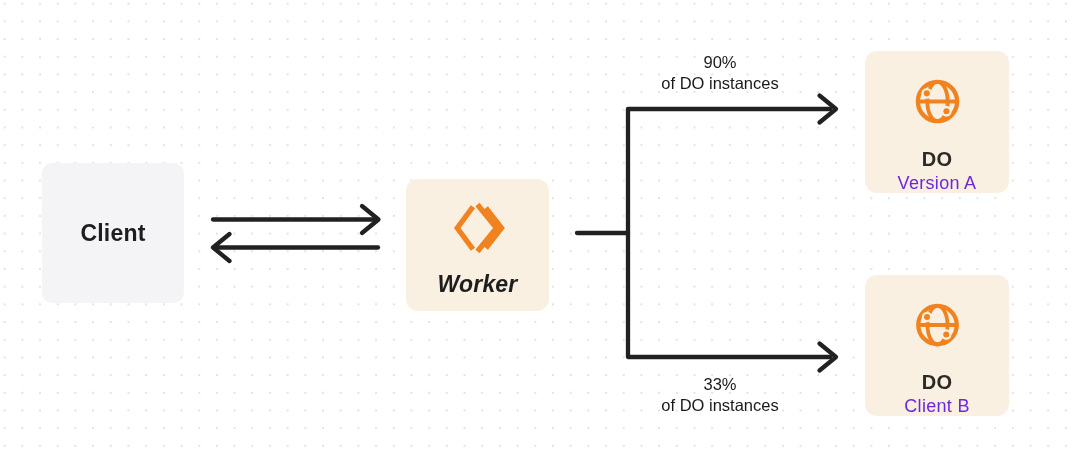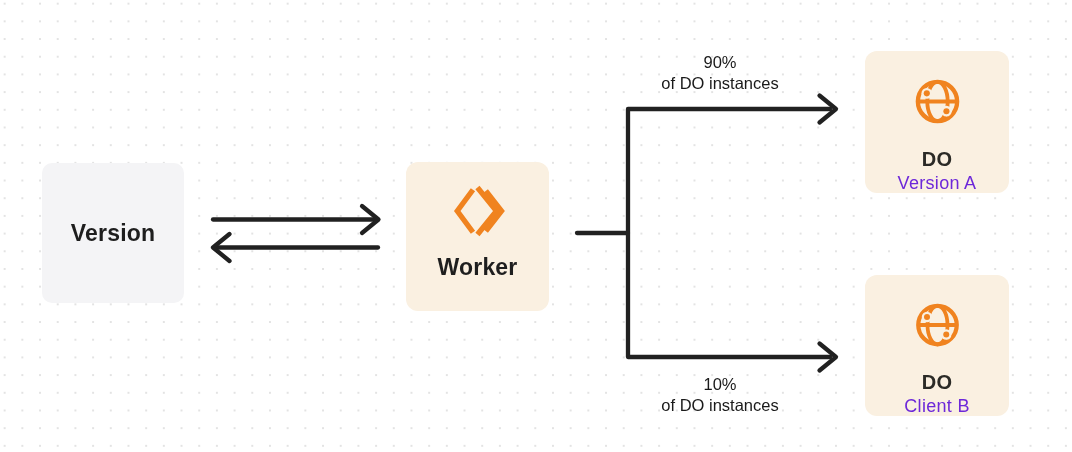--- a/index.html
+++ b/index.html
@@ -40,25 +40,26 @@
     justify-content: center;
   }
   .client-box .node-label {
     font-size: 23px;
     font-weight: 700;
     color: #1e1e1e;
     letter-spacing: 0.2px;
   }
 
   .worker-box {
-    left: 406px; top: 162px;
-    width: 143px; height: 149px;
+    left: 406px; top: 179px;
+    width: 143px; height: 132px;
     background: #faf0e1;
     border-radius: 12px;
     padding-top: 21px;
+    font-style: italic;
   }
   .worker-logo { width: 56px; height: 56px; }
   .worker-box .node-label {
     margin-top: 15px;
     font-size: 23px;
     font-weight: 700;
     color: #1e1e1e;
     letter-spacing: 0.2px;
   }
 
@@ -124,41 +125,41 @@
       <g>
         <path d="M819.5 95.5 L836 109 L819.5 122.5"></path>
       </g>
       <g>
         <path d="M819.5 343.5 L836 357 L819.5 370.5"></path>
       </g>
     </g>
   </svg>
 
   <div class="node client-box">
-    <span class="node-label">Version</span>
+    <span class="node-label">Client</span>
   </div>
 
   <div class="node worker-box">
     <svg class="worker-logo" viewBox="0 0 100 100" xmlns="http://www.w3.org/2000/svg">
       <g stroke="#F0831F" stroke-width="9.5" fill="none" stroke-linecap="butt" stroke-linejoin="miter">
         <polyline points="41,12 13,50 41,88"></polyline>
         <polyline points="49,8 83,50 49,92"></polyline>
         <polyline points="64,14 92,50 64,86"></polyline>
       </g>
     </svg>
     <span class="node-label">Worker</span>
   </div>
 
   <div class="branch-label branch-label-top">
     <div>90%</div>
     <div>of DO instances</div>
   </div>
 
   <div class="branch-label branch-label-bottom">
-    <div>10%</div>
+    <div>33%</div>
     <div>of DO instances</div>
   </div>
 
   <div class="node do-box do-box-a">
     <svg class="globe" viewBox="0 0 100 100" xmlns="http://www.w3.org/2000/svg">
       <g stroke="#F0831F" fill="none">
         <circle cx="50" cy="50" r="38.5" stroke-width="8.5"></circle>
         <line x1="12" y1="50" x2="88" y2="50" stroke-width="8"></line>
         <ellipse cx="50" cy="50" rx="20" ry="38.5" stroke-width="7.5"></ellipse>
       </g>

